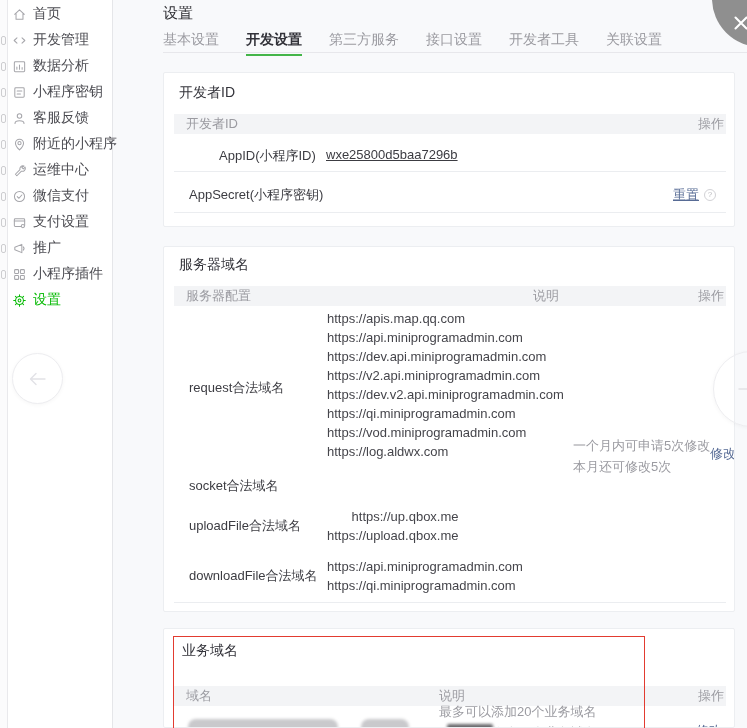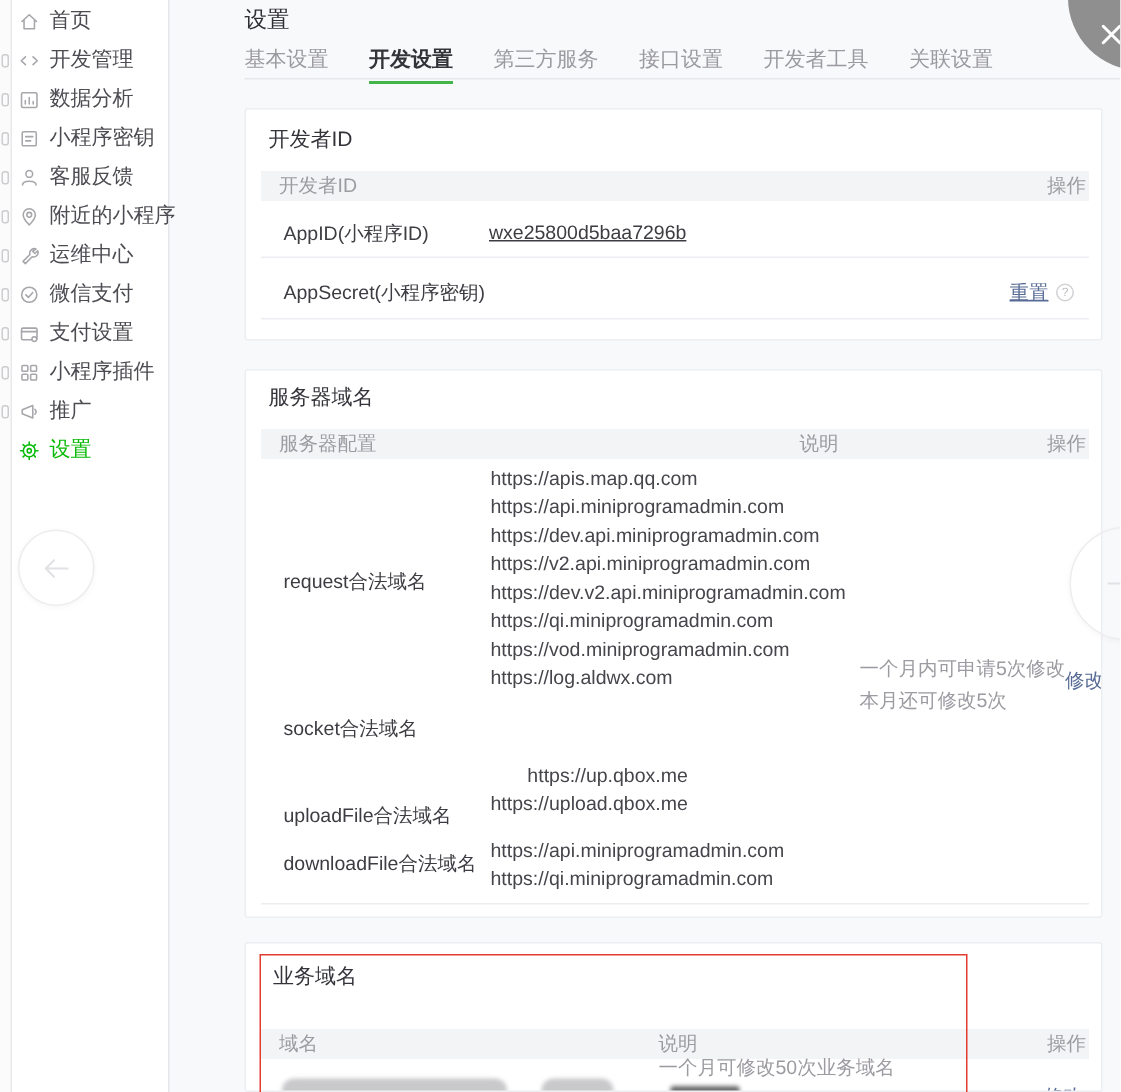--- a/index.html
+++ b/index.html
@@ -164,36 +164,36 @@
               <rect x="2.5" y="4" width="11" height="8.2" rx="1"></rect>
               <path d="M2.5 6.5 H13.5"></path>
               <circle cx="11.6" cy="11.8" r="1.7" fill="#fff"></circle>
             </svg>
           </span>
         <span>支付设置</span>
       </div>
       <div class="menu-item">
         <span class="ic">
             <svg viewBox="0 0 16 16">
+              <path d="M3 6.6 L10.5 3.6 V12.4 L3 9.4 Z"></path>
+              <path d="M12 6.2 A2.6 2.6 0 0 1 12 9.8"></path>
+            </svg>
+          </span>
+        <span>推广</span>
+      </div>
+      <div class="menu-item">
+        <span class="ic">
+            <svg viewBox="0 0 16 16">
               <rect x="2.8" y="2.8" width="4.2" height="4.2" rx=".8"></rect>
               <rect x="9" y="2.8" width="4.2" height="4.2" rx=".8"></rect>
               <rect x="2.8" y="9" width="4.2" height="4.2" rx=".8"></rect>
               <rect x="9" y="9" width="4.2" height="4.2" rx=".8"></rect>
             </svg>
           </span>
         <span>小程序插件</span>
-      </div>
-      <div class="menu-item">
-        <span class="ic">
-            <svg viewBox="0 0 16 16">
-              <path d="M3 6.6 L10.5 3.6 V12.4 L3 9.4 Z"></path>
-              <path d="M12 6.2 A2.6 2.6 0 0 1 12 9.8"></path>
-            </svg>
-          </span>
-        <span>推广</span>
       </div>
       <div class="menu-item active">
         <span class="ic">
             <svg viewBox="0 0 16 16">
               <circle cx="8" cy="8" r="4.2"></circle>
               <circle cx="8" cy="8" r="1.5"></circle>
               <path d="M12.2 8 H14.2 M1.8 8 H3.8 M8 1.8 V3.8 M8 12.2 V14.2 M10.97 10.97 L12.38 12.38 M3.62 3.62 L5.03 5.03 M10.97 5.03 L12.38 3.62 M3.62 12.38 L5.03 10.97"></path>
             </svg>
           </span>
         <span>设置</span>
@@ -228,21 +228,21 @@
         <path d="M3.5 3.5 L14.5 14.5 M14.5 3.5 L3.5 14.5"></path>
       </svg>
   </div>
 
   <div class="card card1">
     <div class="sec-title" style="left:15px; top:11px;">开发者ID</div>
     <div class="band" style="top:41px;">
       <span class="b-left">开发者ID</span>
       <span class="b-action">操作</span>
     </div>
-    <div class="lbl" style="top:74px;">AppID(小程序ID)</div>
+    <div class="lbl" style="top:74px;margin-left:30px;">AppID(小程序ID)</div>
     <div class="val" style="top:74px;text-decoration:underline;">wxe25800d5baa7296b</div>
     <div class="divider" style="top:98px;"></div>
     <div class="lbl" style="top:113px;">AppSecret(小程序密钥)</div>
     <div class="reset-wrap">
       <span class="link u">重置</span>
       <span class="help-dot">?</span>
     </div>
     <div class="divider" style="top:139px;"></div>
   </div>
 
@@ -267,21 +267,21 @@
     </div>
 
     <div class="note" style="left:409px; top:188px;">
       <div>一个月内可申请5次修改</div>
       <div>本月还可修改5次</div>
     </div>
     <div class="link" style="position:absolute; left:546px; top:198px;">修改</div>
 
     <div class="lbl" style="top:230px;">socket合法域名</div>
 
-    <div class="lbl" style="top:288px;">uploadFile合法域名</div>
+    <div class="lbl" style="top:270px;">uploadFile合法域名</div>
     <div class="urls" style="top:260px;text-align:right;">
       <div>https://up.qbox.me</div>
       <div>https://upload.qbox.me</div>
     </div>
 
     <div class="lbl" style="top:320px;">downloadFile合法域名</div>
     <div class="urls" style="top:310px;">
       <div>https://api.miniprogramadmin.com</div>
       <div>https://qi.miniprogramadmin.com</div>
     </div>
@@ -292,20 +292,21 @@
   <div class="card card3">
     <div class="sec-title" style="left:18px; top:13px;">业务域名</div>
     <div class="band" style="top:57px;">
       <span class="b-left">域名</span>
       <span class="b-desc" style="left:265px;">说明</span>
       <span class="b-action">操作</span>
     </div>
     <div class="pill" style="left:24px; top:90px; width:150px;"></div>
     <div class="pill" style="left:197px; top:90px; width:48px;"></div>
     <div class="note" style="left:275px; top:72px;">
+      <div>最多可以添加20个业务域名</div>
       <div>一个月可修改50次业务域名</div>
     </div>
     <div class="smudge" style="left:283px; top:95px; width:46px;"></div>
     <div class="link mod2" style="top:93px;">修改</div>
   </div>
 
   <div class="red-box"></div>
 
 </div>
 

